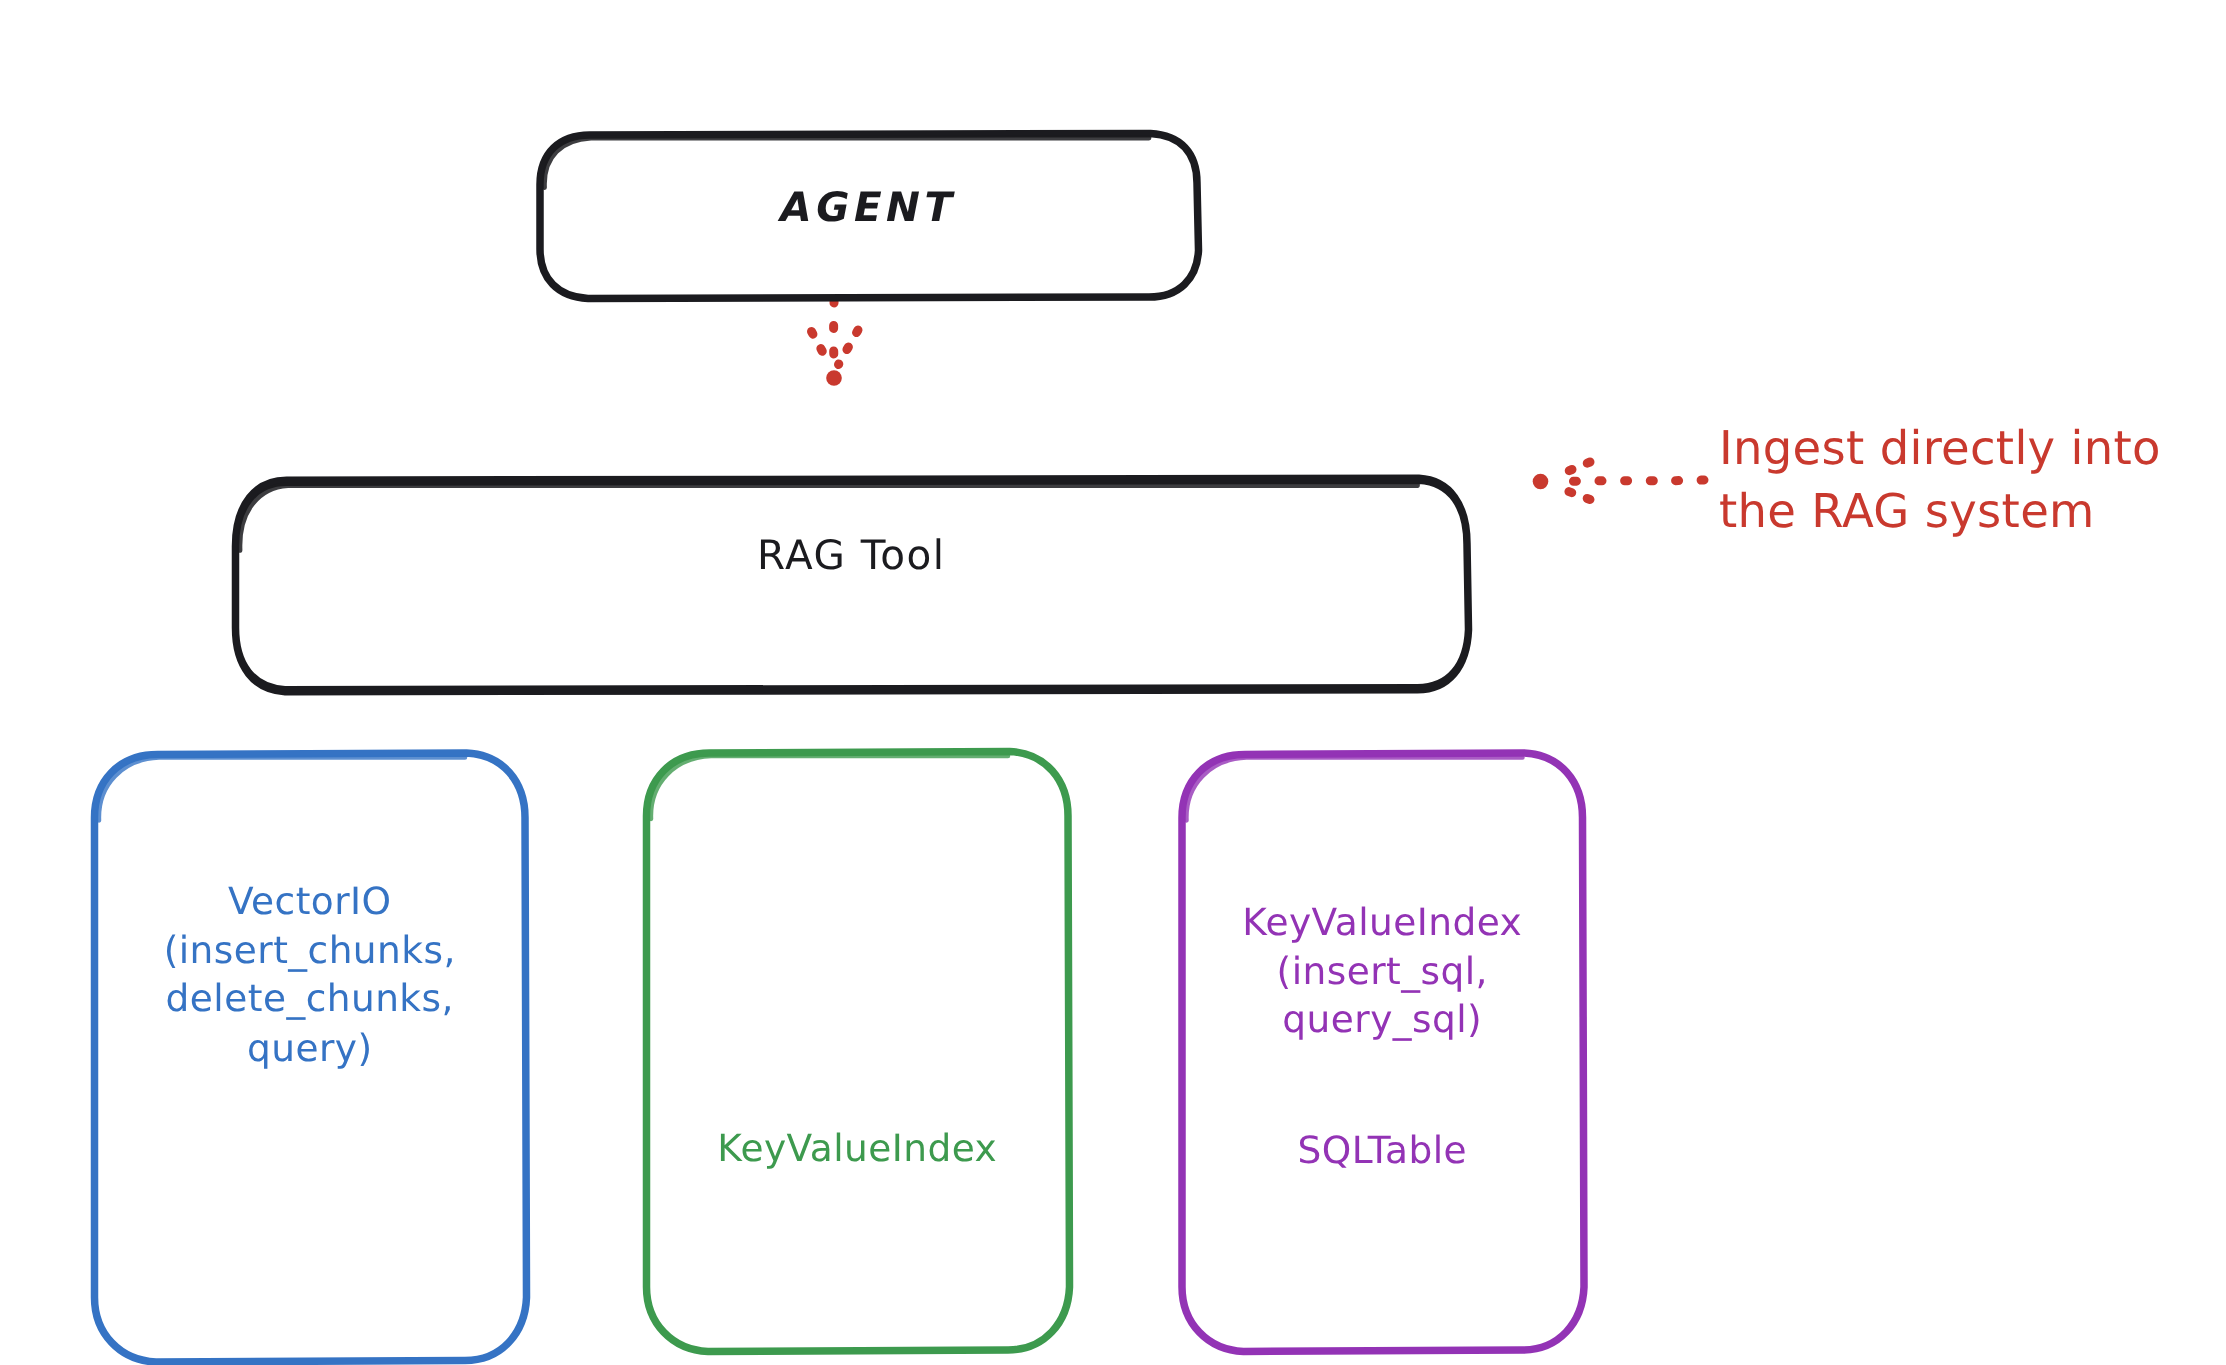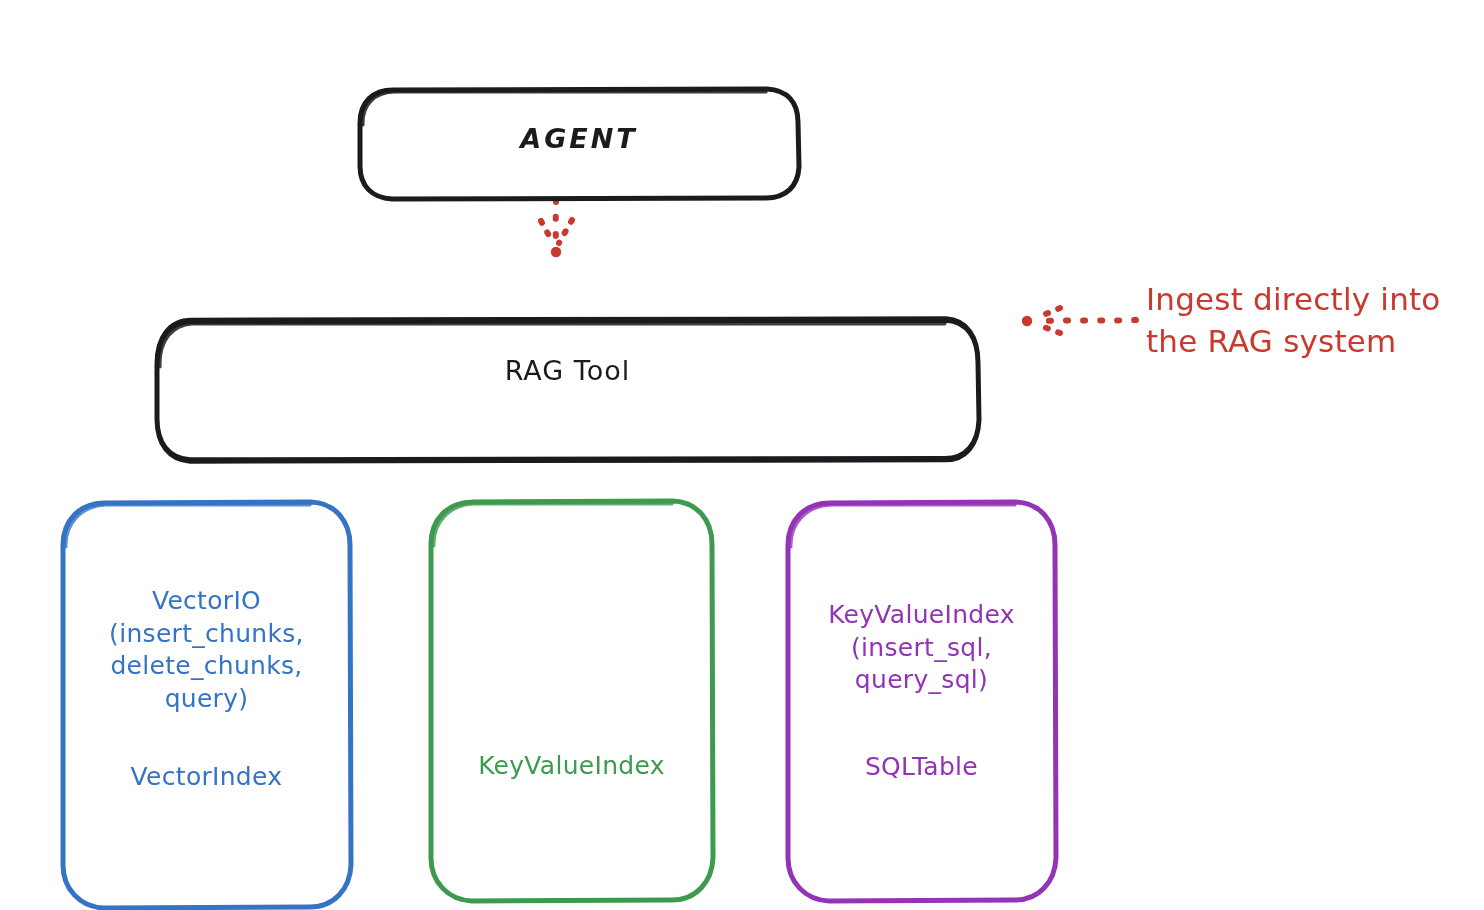--- a/index.html
+++ b/index.html
@@ -159,21 +159,20 @@
   <svg viewBox="0 0 295 412" preserveAspectRatio="none">
     <path d="M4,46 C4,22 20,4 46,4 L252,3 C276,4 291,22 291,46
              L292,366 C291,390 275,408 251,408 L45,409
              C21,408 4,390 4,366 Z" fill="#ffffff" stroke="#3573c4" stroke-width="5" stroke-linecap="round" stroke-linejoin="round"></path>
     <path d="M7,48 C6,24 23,7 47,6 L251,6" fill="none" stroke="#3573c4" stroke-width="3" stroke-linecap="round" opacity="0.8"></path>
   </svg>
   <div class="provider-text" id="vectorio-api" style="color:#3573c4;">VectorIO
 (insert_chunks,
 delete_chunks,
 query)</div>
-  <div class="provider-text" id="vectorio-index" style="color:#3573c4;">VectorIndex</div>
 </div>
 
 <div class="sketch-box" id="keyvalue-box">
   <svg viewBox="0 0 289 406" preserveAspectRatio="none">
     <path d="M4,46 C4,22 20,4 46,4 L246,3 C270,4 285,22 285,46
              L286,360 C285,384 269,402 245,402 L45,403
              C21,402 4,384 4,360 Z" fill="#ffffff" stroke="#3d9a4e" stroke-width="5" stroke-linecap="round" stroke-linejoin="round"></path>
     <path d="M7,48 C6,24 23,7 47,6 L245,6" fill="none" stroke="#3d9a4e" stroke-width="3" stroke-linecap="round" opacity="0.8"></path>
   </svg>
   <div class="provider-text" id="keyvalue-index" style="color:#3d9a4e;">KeyValueIndex</div>

